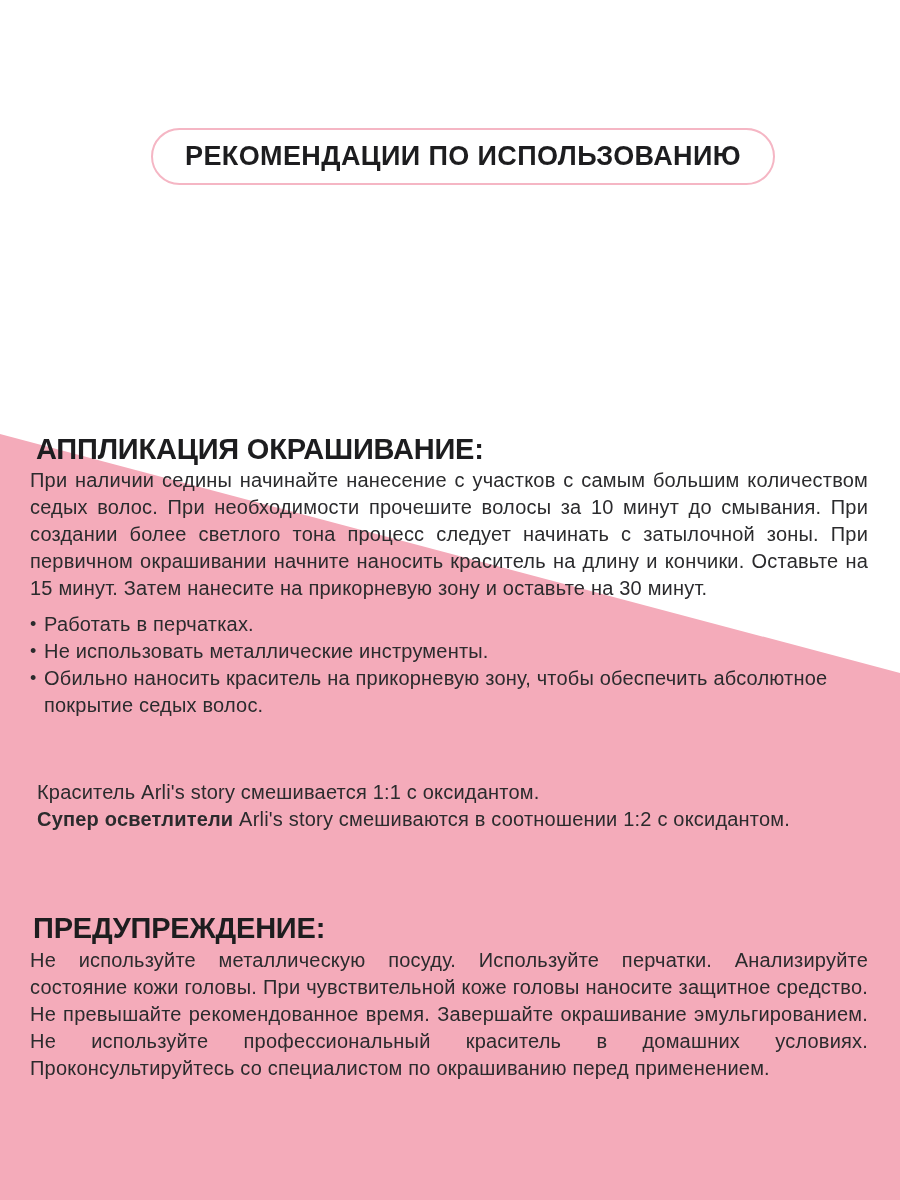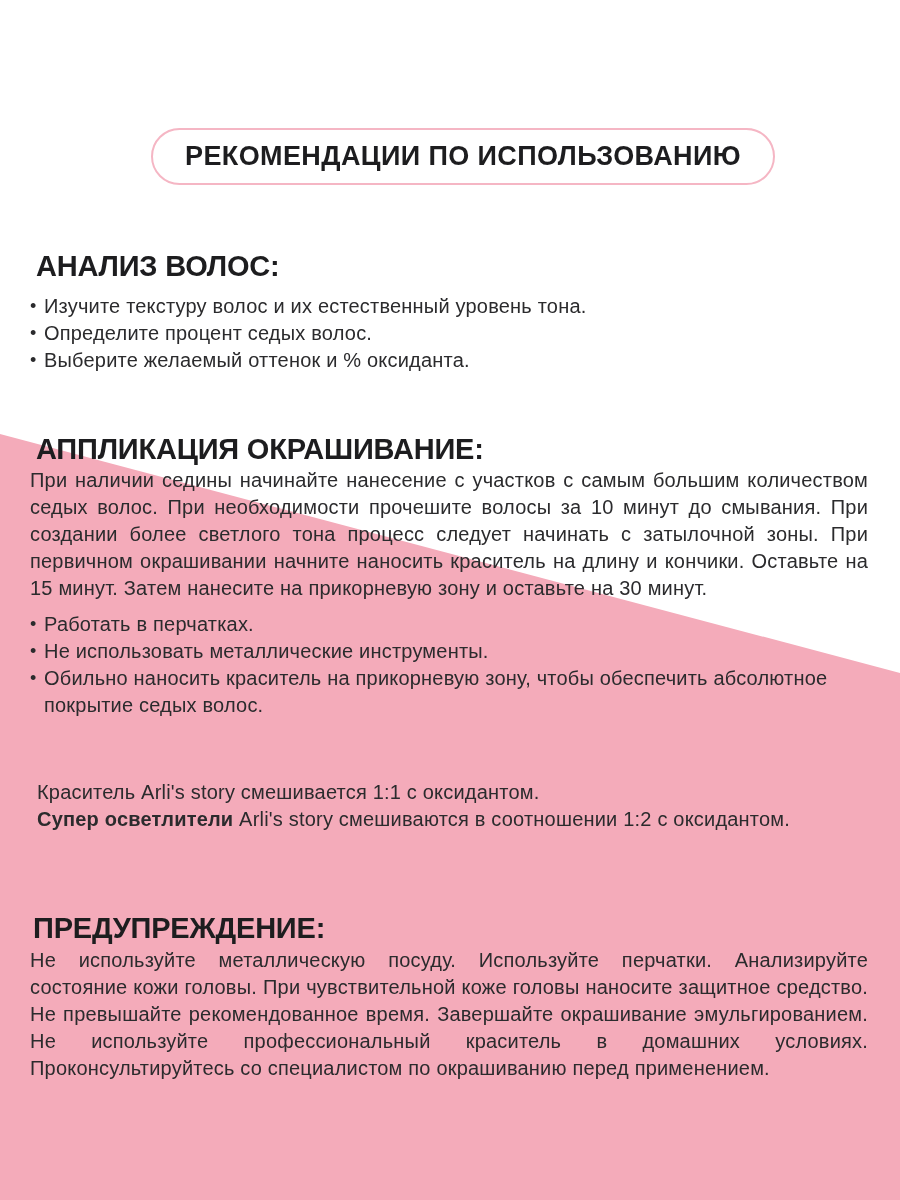--- a/index.html
+++ b/index.html
@@ -98,26 +98,20 @@
 <div class="page">
 
   <div class="pink-shape"></div>
 
   <div class="content">
 
     <div class="title-pill">
       <h1>РЕКОМЕНДАЦИИ ПО ИСПОЛЬЗОВАНИЮ</h1>
     </div>
 
-    <h2 class="section-heading h-analysis">АНАЛИЗ ВОЛОС:</h2>
-    <ul class="bullets ul-analysis body-text">
-      <li>Изучите текстуру волос и их естественный уровень тона.</li>
-      <li>Определите процент седых волос.</li>
-      <li>Выберите желаемый оттенок и % оксиданта.</li>
-    </ul>
 
     <h2 class="section-heading h-primary">АППЛИКАЦИЯ ОКРАШИВАНИЕ:</h2>
     <p class="para p-primary body-text">При наличии седины начинайте нанесение с участков с самым большим количеством седых волос. При необходимости прочешите волосы за 10 минут до смывания. При создании более светлого тона процесс следует начинать с затылочной зоны. При первичном окрашивании начните наносить краситель на длину и кончики. Оставьте на 15 минут. Затем нанесите на прикорневую зону и оставьте на 30 минут.</p>
     <ul class="bullets ul-primary body-text">
       <li>Работать в перчатках.</li>
       <li>Не использовать металлические инструменты.</li>
       <li>Обильно наносить краситель на прикорневую зону, чтобы обеспечить абсолютное покрытие седых волос.</li>
     </ul>
 
     <div class="app-lines body-text">

